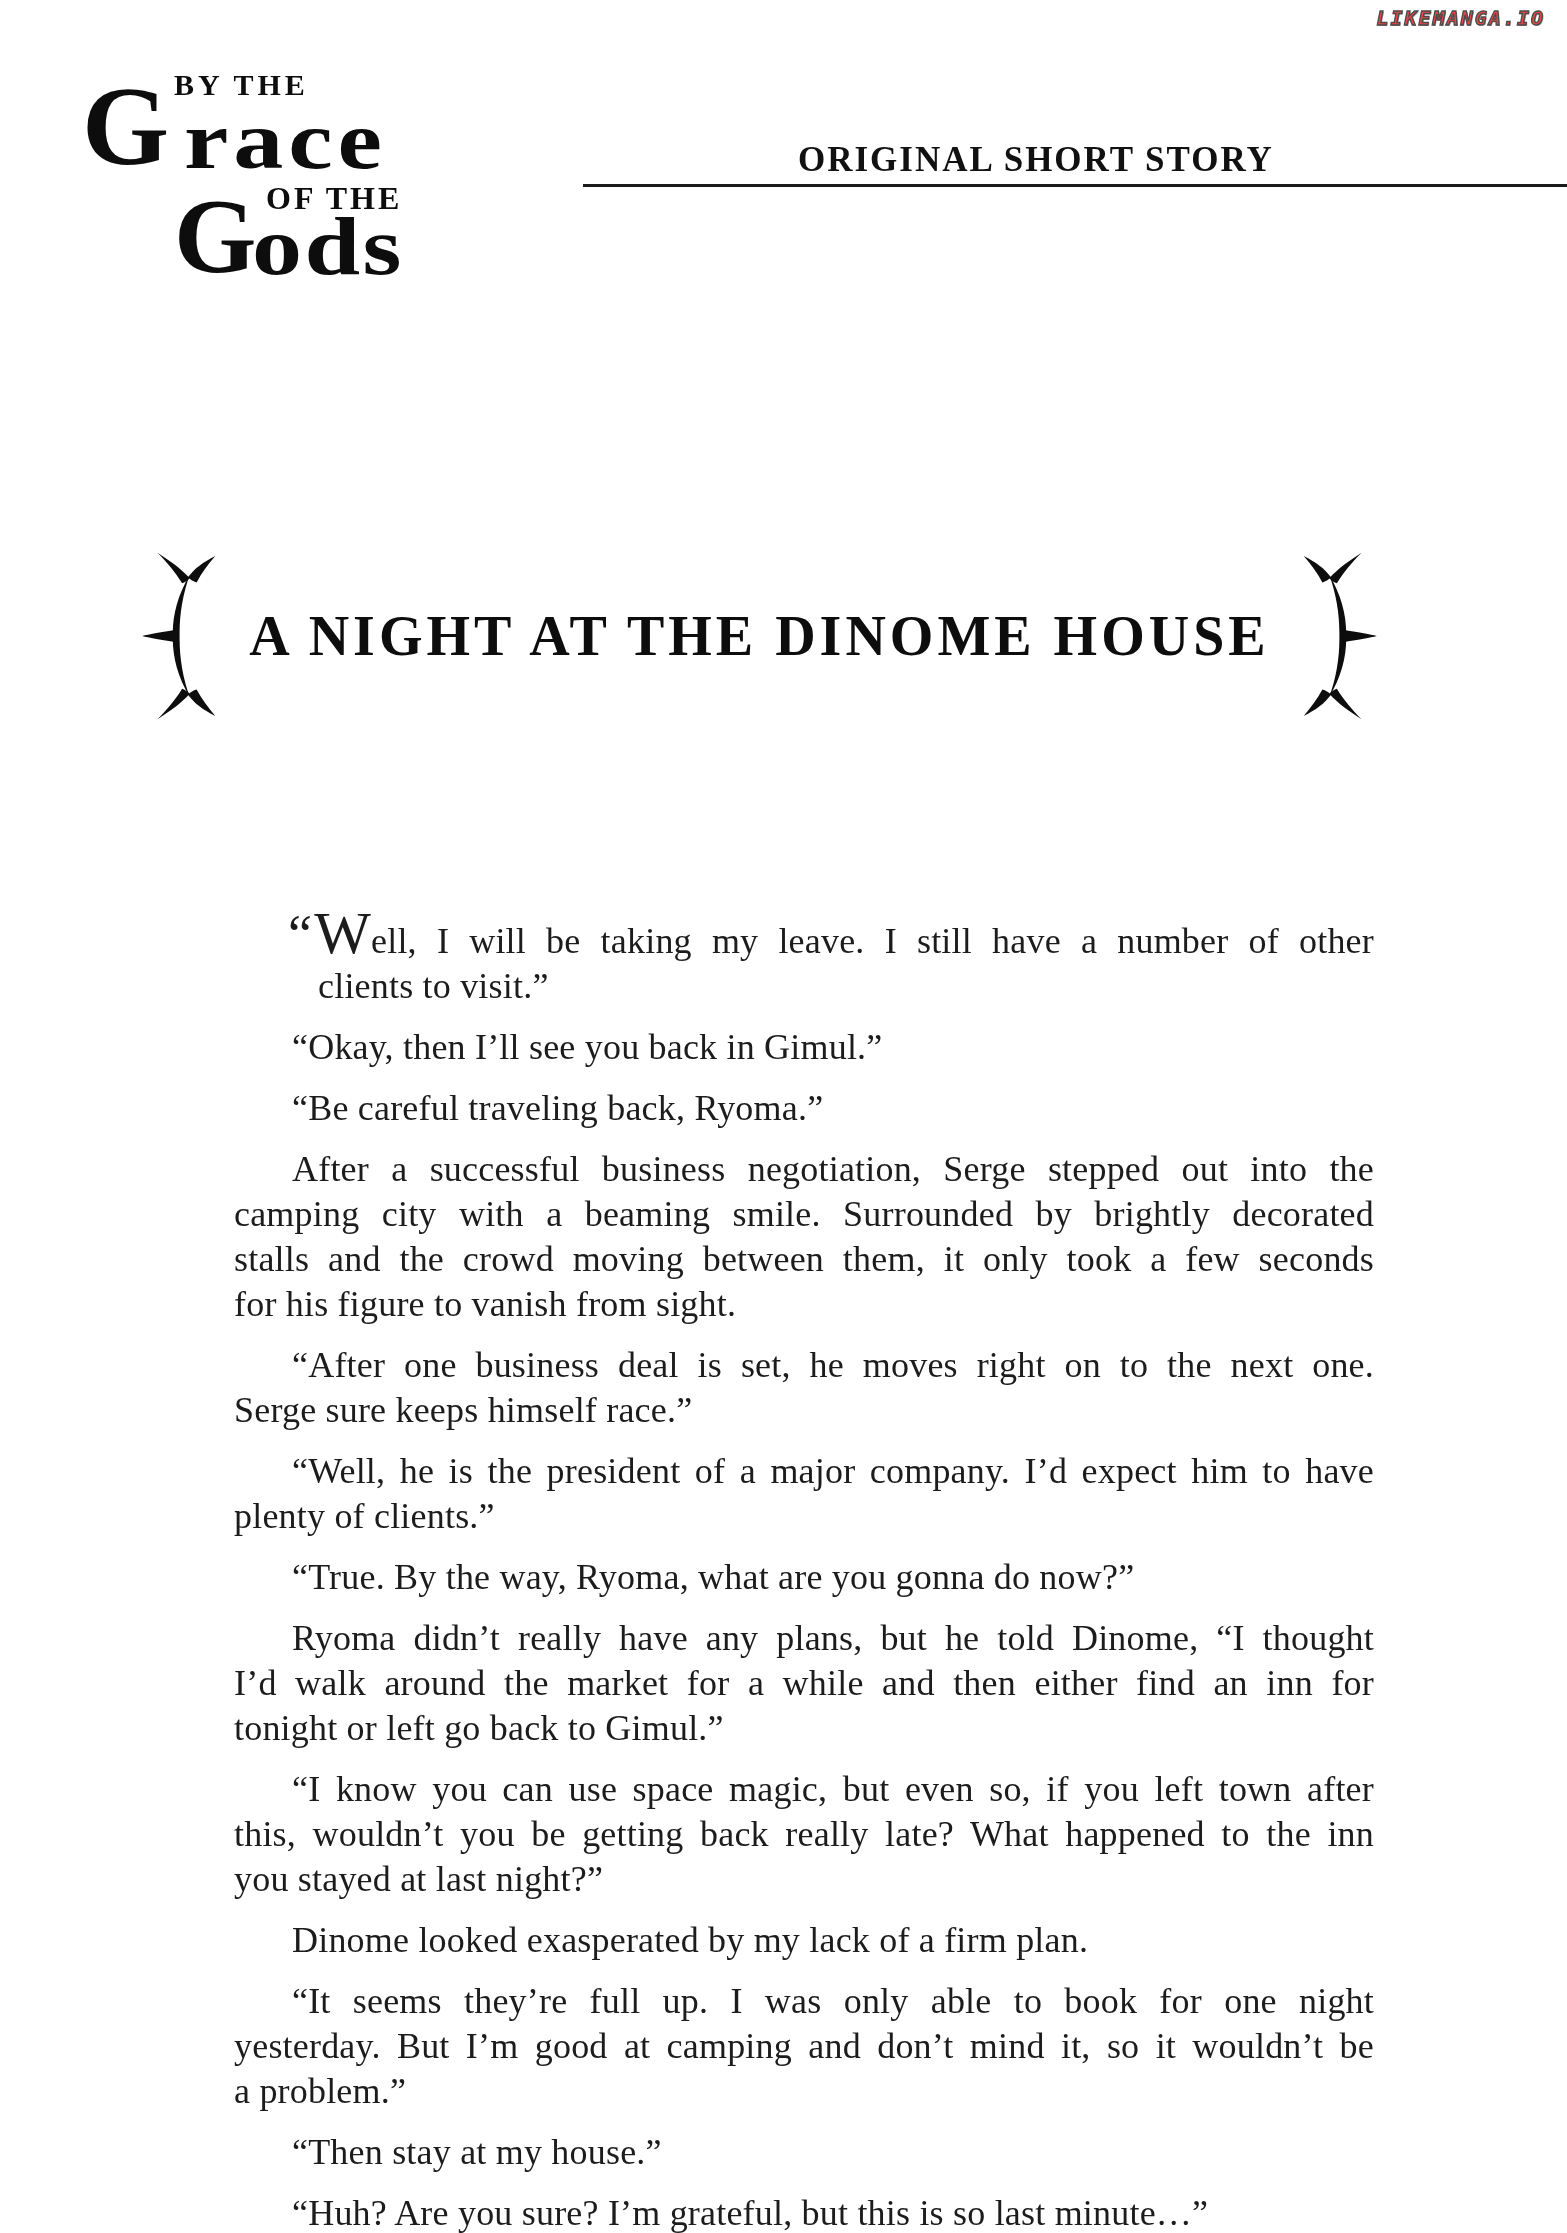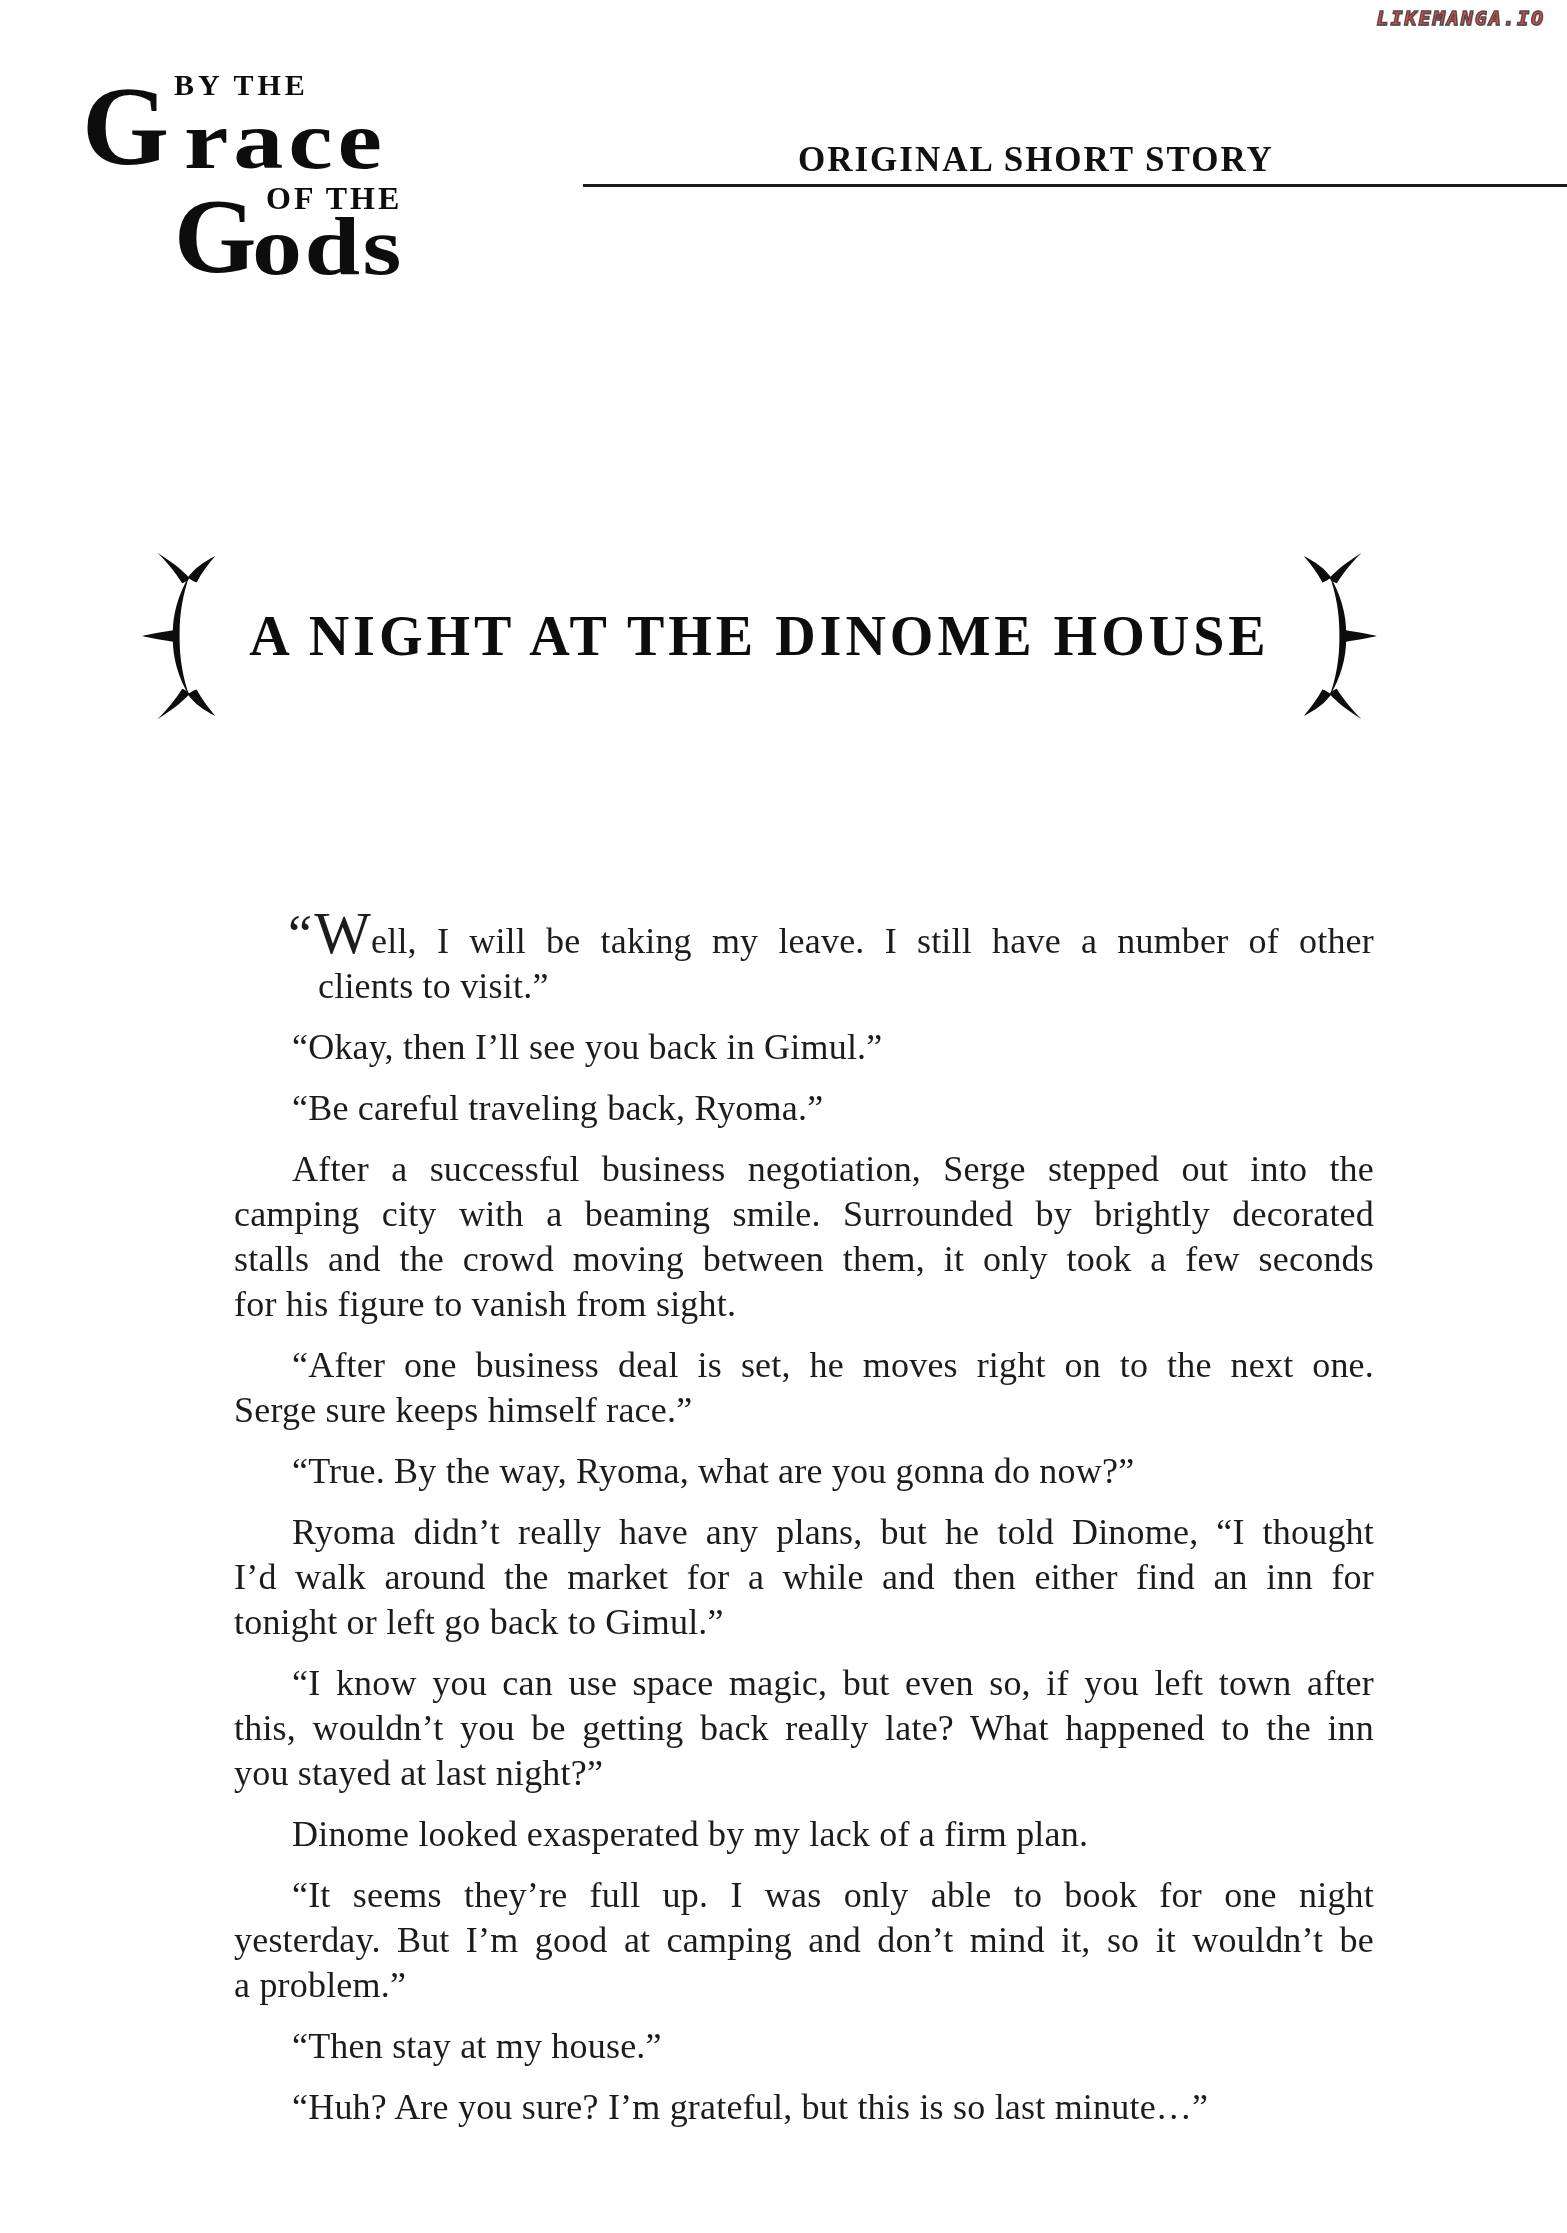--- a/index.html
+++ b/index.html
@@ -131,20 +131,24 @@
         <div class="line just ind">After a successful business negotiation, Serge stepped out into the</div>
         <div class="line just">camping city with a beaming smile. Surrounded by brightly decorated</div>
         <div class="line just">stalls and the crowd moving between them, it only took a few seconds</div>
         <div class="line">for his figure to vanish from sight.</div>
       </div>
       <div class="para">
         <div class="line just ind">“After one business deal is set, he moves right on to the next one.</div>
         <div class="line">Serge sure keeps himself race.”</div>
       </div>
       <div class="para">
+        <div class="line just ind">“Well, he is the president of a major company. I’d expect him to have</div>
+        <div class="line">plenty of clients.”</div>
+      </div>
+      <div class="para">
         <div class="line ind">“True. By the way, Ryoma, what are you gonna do now?”</div>
       </div>
       <div class="para">
         <div class="line just ind">Ryoma didn’t really have any plans, but he told Dinome, “I thought</div>
         <div class="line just">I’d walk around the market for a while and then either find an inn for</div>
         <div class="line">tonight or left go back to Gimul.”</div>
       </div>
       <div class="para">
         <div class="line just ind">“I know you can use space magic, but even so, if you left town after</div>
         <div class="line just">this, wouldn’t you be getting back really late? What happened to the inn</div>

